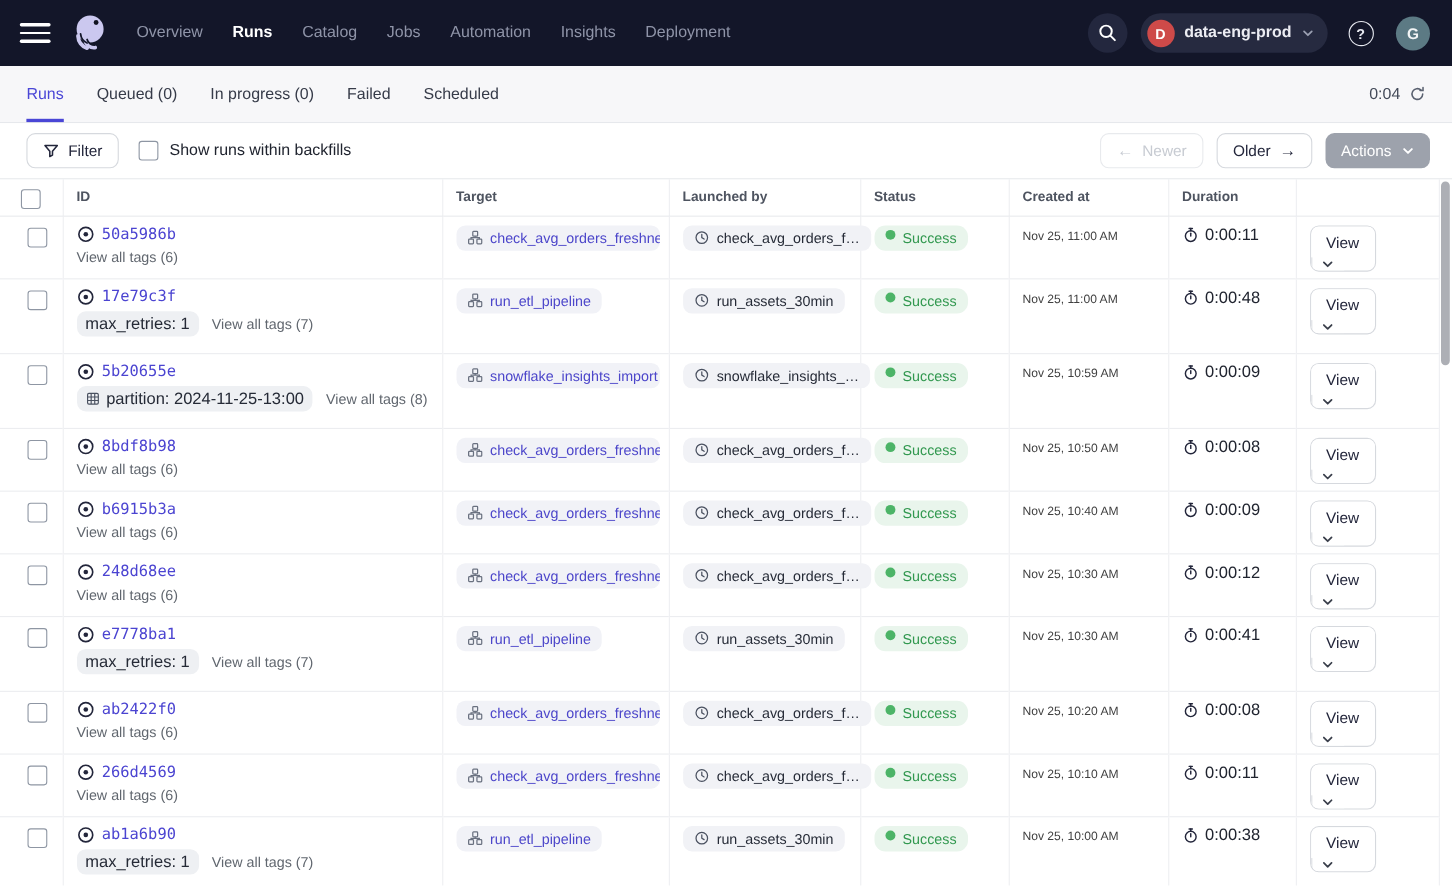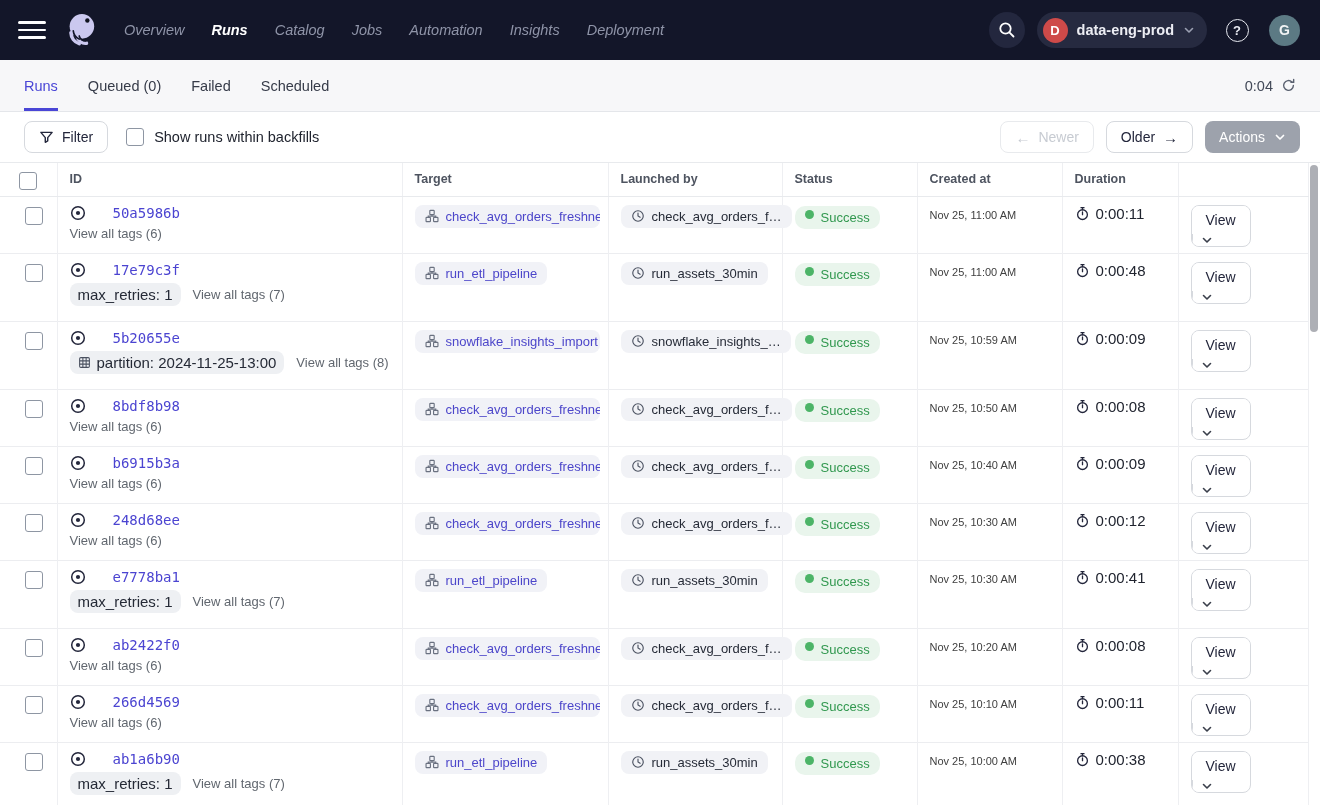--- a/index.html
+++ b/index.html
@@ -4,21 +4,21 @@
 <style>
   * { box-sizing: border-box; margin: 0; padding: 0; }
   html,body { width:1320px; height:805px; overflow:hidden; background:#fff;
     font-family:"Liberation Sans", sans-serif; color:#20242F; }
 
   
   .topnav { height:60px; background:#131629; display:flex; align-items:center; padding:0 20px 0 18px; }
   .hamburger { width:28px; height:18px; display:flex; flex-direction:column; justify-content:space-between; cursor:pointer; margin-right:14px; }
   .hamburger span { display:block; height:2.6px; background:#fff; border-radius:2px; }
   .logo { width:42px; height:42px; margin-right:22px; display:flex; align-items:center; justify-content:center; }
-  .navitems { display:flex; gap:27px; align-items:center;font-style:italic; }
+  .navitems { display:flex; gap:27px; align-items:center; }
   .navitem { font-size:14.5px; color:#8F94A8; cursor:pointer; }
   .navitem.active { color:#fff; font-weight:700; }
   .topnav-right { margin-left:auto; display:flex; align-items:center; gap:12px; }
   .icon-circle { width:36px; height:36px; border-radius:50%; background:#23273E; display:flex; align-items:center; justify-content:center; cursor:pointer; }
   .ws-pill { height:36px; border-radius:18px; background:#262A40; display:flex; align-items:center; gap:9px; padding:0 12px 0 6px; cursor:pointer; }
   .ws-badge { width:25px; height:25px; border-radius:50%; background:#CE4A49; color:#fff; font-size:13px; font-weight:700; display:flex; align-items:center; justify-content:center; }
   .ws-name { color:#ECEDF3; font-size:14.5px; font-weight:600; }
   .help-circle { width:36px; height:36px; border-radius:50%; display:flex; align-items:center; justify-content:center; cursor:pointer; }
   .help-ring { width:23px; height:23px; border-radius:50%; border:1.8px solid #E8EAF1; color:#E8EAF1; font-size:13px; font-weight:700; display:flex; align-items:center; justify-content:center; }
   .avatar { width:31px; height:31px; border-radius:50%; background:#5C7A84; color:#F2F4F5; font-size:14px; font-weight:600; display:flex; align-items:center; justify-content:center; cursor:pointer; margin-left:2px; }
@@ -50,21 +50,21 @@
   .runs-table thead th { height:33px; font-size:12.5px; font-weight:700; color:#4E5460; padding:9px 0 0 12px; border-bottom:1px solid #E8EAED; }
   .runs-table thead th.c-check { padding:7px 0 0 0; }
   .runs-table tbody tr { height:57px; }
   .runs-table tbody tr.tall { height:68px; }
   .runs-table tbody tr + tr td { border-top:1px solid #ECEDF0; }
   .runs-table td { padding:8px 0 0 12px; }
   td.c-check, th.c-check { text-align:center; }
   td.c-check .checkbox, th.c-check .checkbox { display:inline-block; margin-top:2px; }
 
   .id-line { display:flex; align-items:center; gap:7px; }
-  .run-id { font-family:"DejaVu Sans Mono", monospace; font-size:14px; color:#4B44D1; text-decoration:none; cursor:pointer;margin-left:20px; }
+  .run-id { font-family:"DejaVu Sans Mono", monospace; font-size:14px; color:#4B44D1; text-decoration:none; cursor:pointer; }
   .tags-line { display:flex; align-items:center; gap:12px; margin-top:5px; margin-left:0; }
   .view-all { font-size:13px; color:#61676F; cursor:pointer; }
   .tag-pill { display:inline-flex; align-items:center; gap:6px; background:#EEF0F3; border-radius:8px; padding:3px 8px; font-size:15px; color:#252A36; cursor:pointer; }
 
   .pill { display:inline-flex; align-items:center; gap:7px; border-radius:8px; padding:4px 10px; font-size:13px; max-width:185px; white-space:nowrap; overflow:hidden; cursor:pointer; }
   .target-pill { background:#F1F2F7; color:#4C46CA; }
   .launch-pill { background:#F1F2F6; color:#262B37; }
   .picon { display:flex; flex:none; }
 
   .status-pill { display:inline-flex; align-items:flex-start; gap:7px; background:#E9F5EC; border-radius:10px; padding:4px 10px; font-size:13px; color:#31984F; font-weight:500; }
@@ -126,20 +126,21 @@
       <span class="help-ring">?</span>
     </div>
     <div class="avatar">G</div>
   </div>
 </div>
 
 <div class="tabbar">
   <div class="tabs">
     <span class="tab active">Runs</span>
     <span class="tab">Queued (0)</span>
+    <span class="tab">In progress (0)</span>
     <span class="tab">Failed</span>
     <span class="tab">Scheduled</span>
   </div>
   <div class="tab-right">
     <span class="timer">0:04</span>
     <span class="refresh">
       <svg width="15" height="15" viewBox="0 0 16 16" fill="none" stroke="#5A6170" stroke-width="1.5" stroke-linecap="round">
         <path d="M13.2 8 a5.2 5.2 0 1 1 -1.6 -3.8"></path>
         <path d="M13.5 1.6 v2.9 h-2.9"></path>
       </svg>

